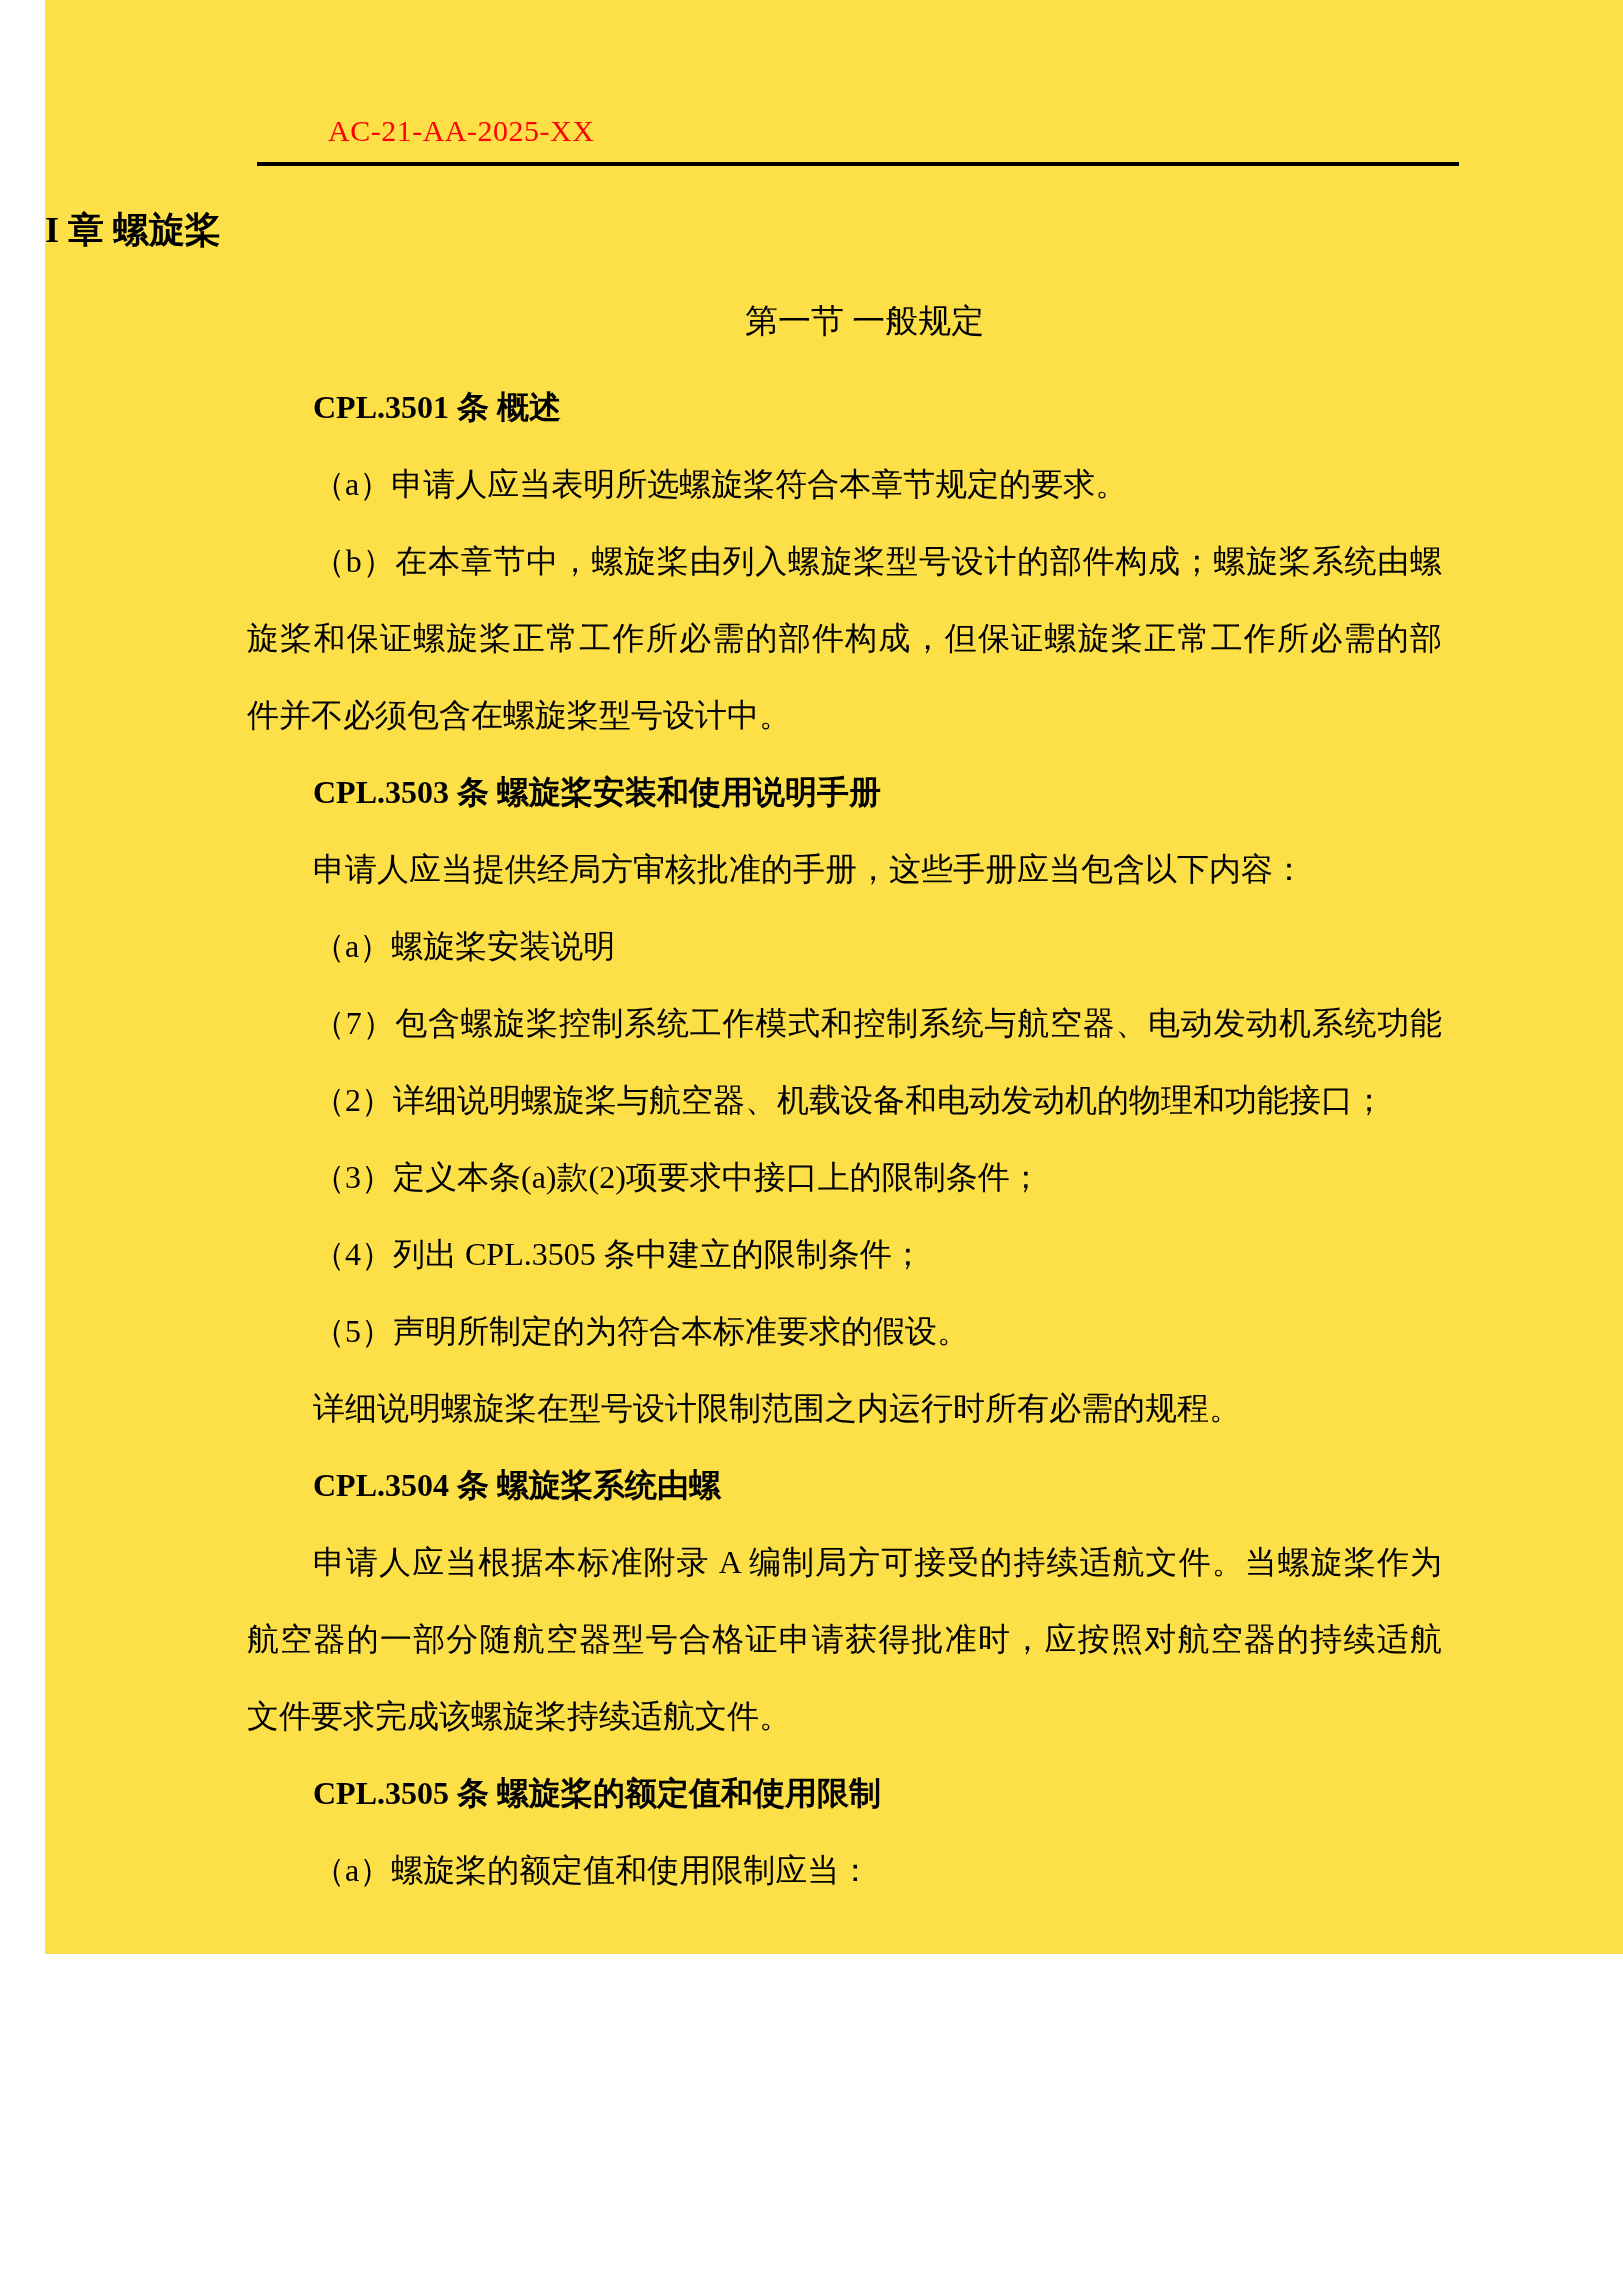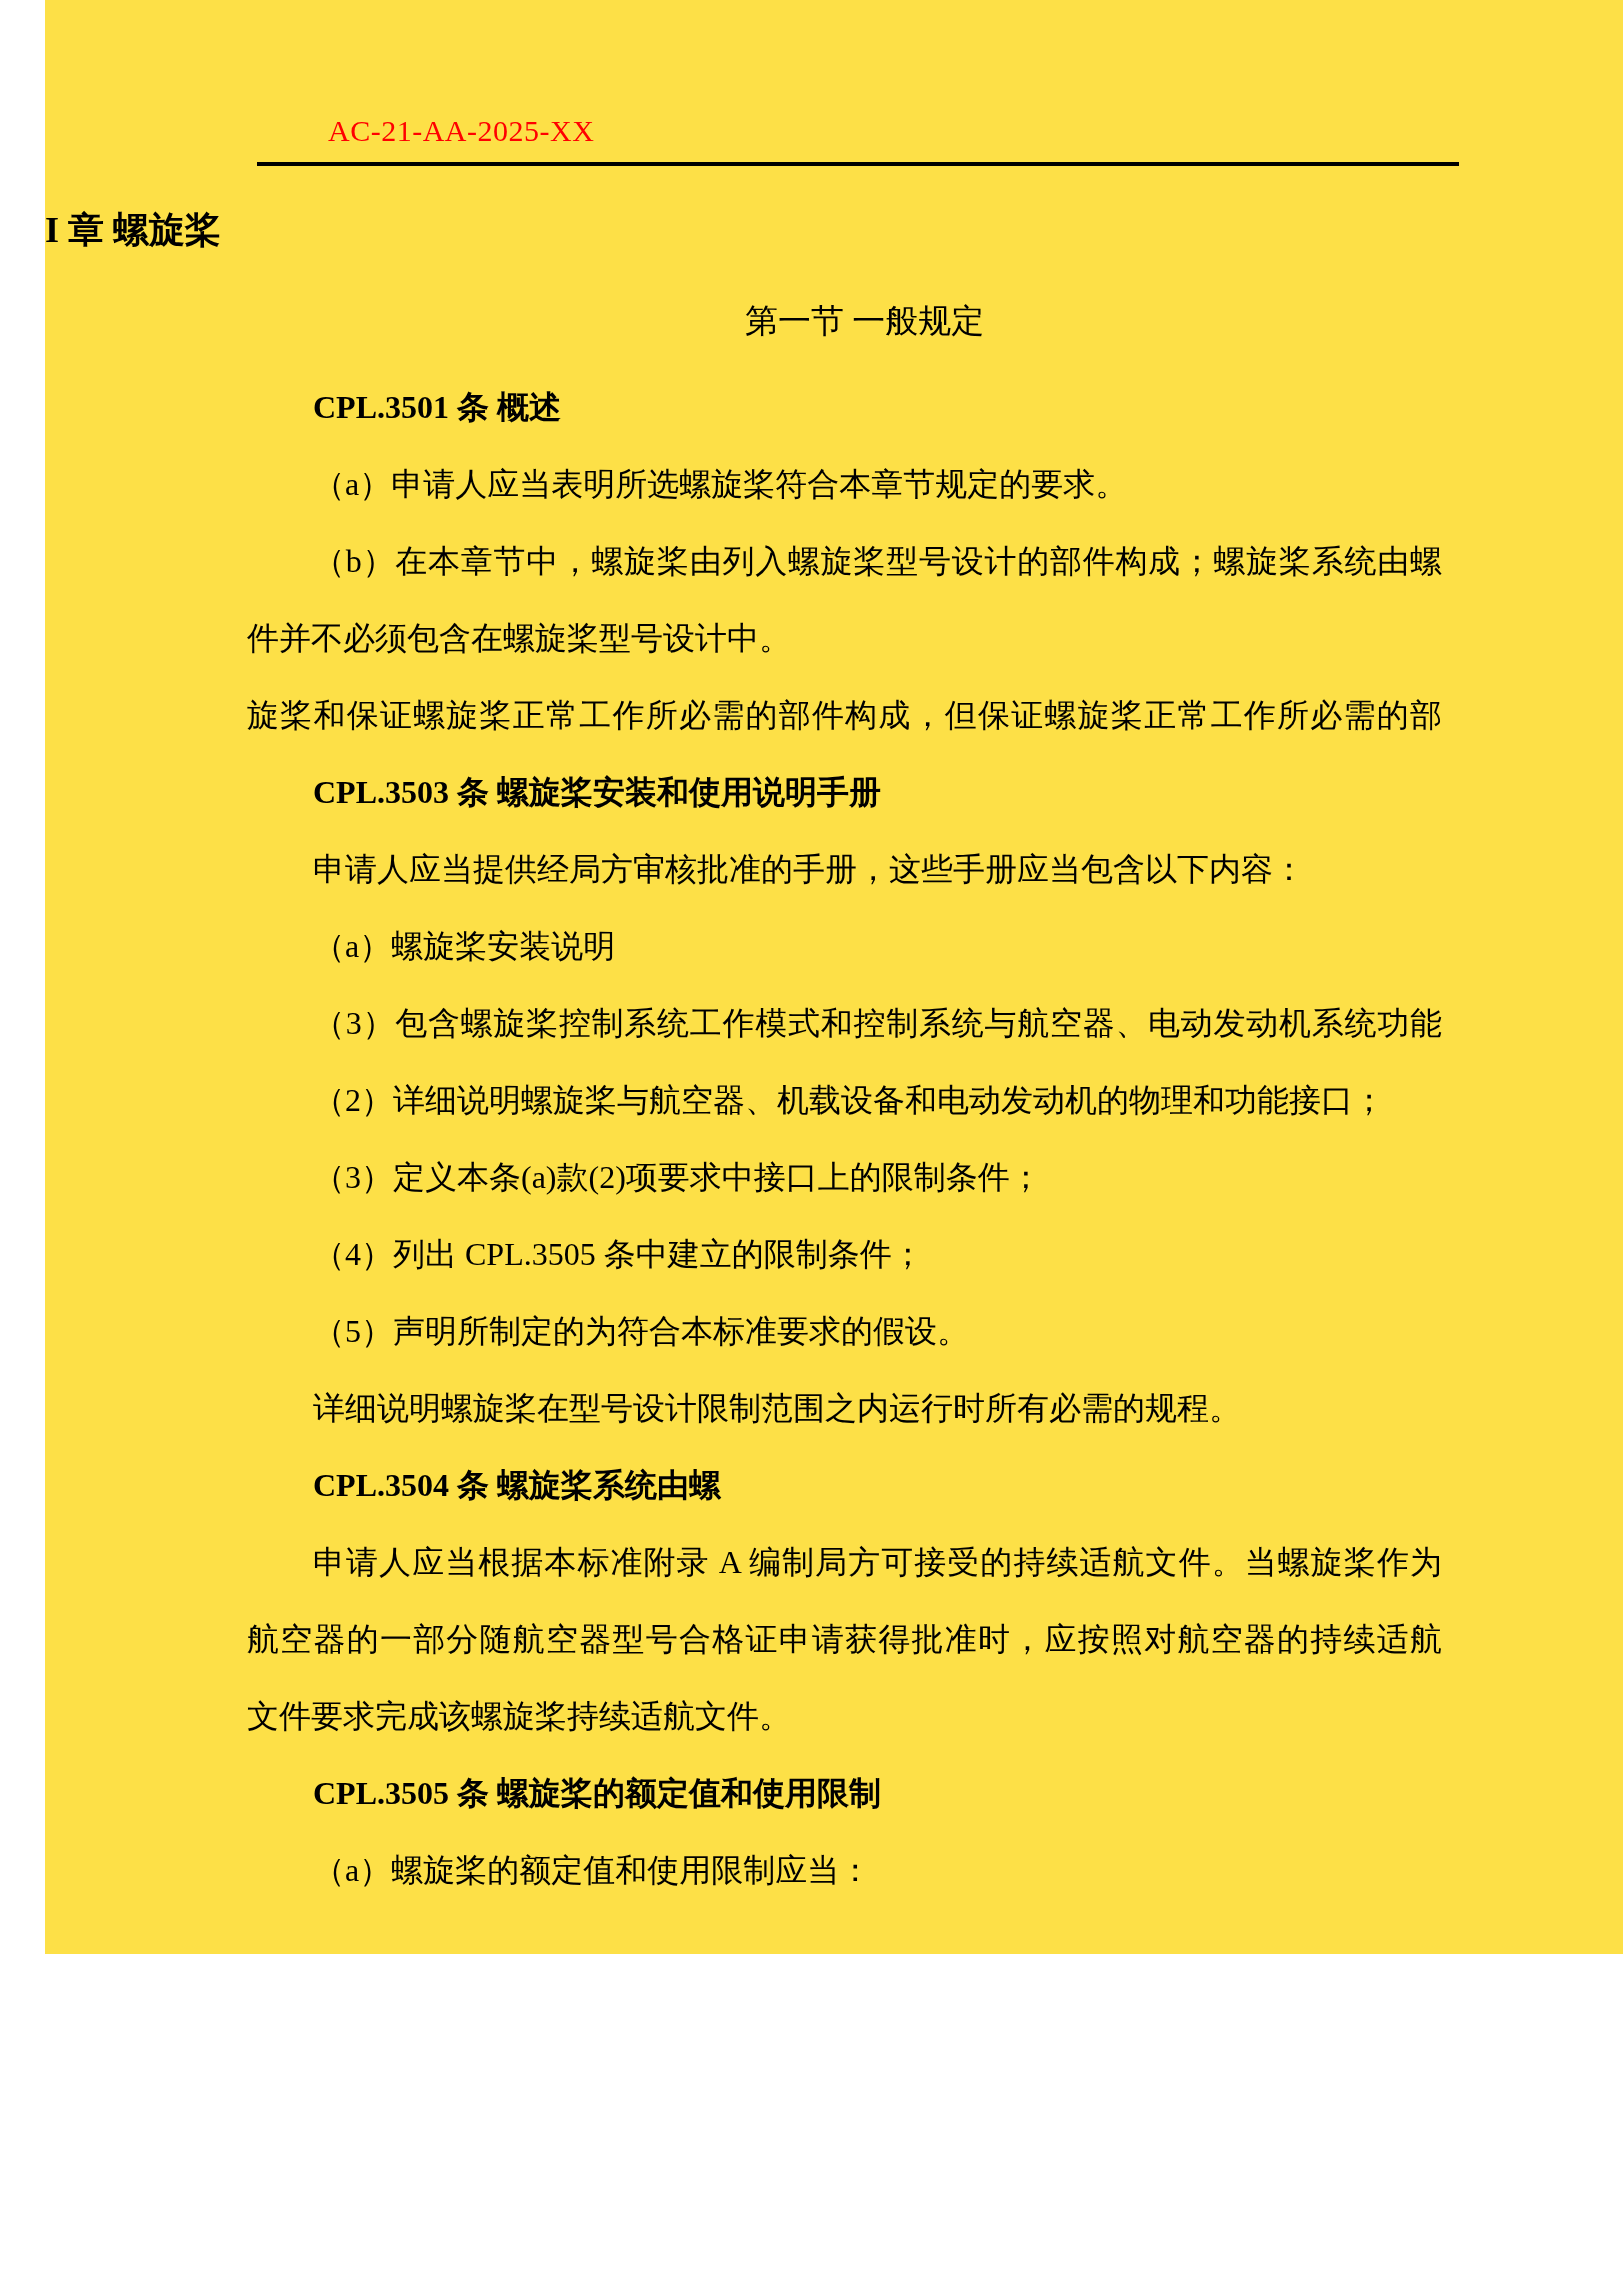--- a/index.html
+++ b/index.html
@@ -100,26 +100,26 @@
   </div>
 
   <div class="chapter-title">I 章 螺旋桨</div>
 
   <div class="section-title">第一节 一般规定</div>
 
   <div class="content">
     <div class="line bold indent">CPL.3501 条 概述</div>
     <div class="line indent">（a）申请人应当表明所选螺旋桨符合本章节规定的要求。</div>
     <div class="line indent stretch">（b）在本章节中，螺旋桨由列入螺旋桨型号设计的部件构成；螺旋桨系统由螺</div>
+    <div class="line stretch">旋桨和保证螺旋桨正常工作所必需的部件构成，但保证螺旋桨正常工作所必需的部</div>
     <div class="line">件并不必须包含在螺旋桨型号设计中。</div>
-    <div class="line stretch">旋桨和保证螺旋桨正常工作所必需的部件构成，但保证螺旋桨正常工作所必需的部</div>
     <div class="line bold indent">CPL.3503 条 螺旋桨安装和使用说明手册</div>
     <div class="line indent">申请人应当提供经局方审核批准的手册，这些手册应当包含以下内容：</div>
     <div class="line indent">（a）螺旋桨安装说明</div>
-    <div class="line indent stretch">（3）包含螺旋桨控制系统工作模式和控制系统与航空器、电动发动机系统功能</div>
+    <div class="line indent stretch">（7）包含螺旋桨控制系统工作模式和控制系统与航空器、电动发动机系统功能</div>
     <div class="line indent">（2）详细说明螺旋桨与航空器、机载设备和电动发动机的物理和功能接口；</div>
     <div class="line indent">（3）定义本条(a)款(2)项要求中接口上的限制条件；</div>
     <div class="line indent">（4）列出 CPL.3505 条中建立的限制条件；</div>
     <div class="line indent">（5）声明所制定的为符合本标准要求的假设。</div>
     <div class="line indent">详细说明螺旋桨在型号设计限制范围之内运行时所有必需的规程。</div>
     <div class="line bold indent">CPL.3504 条 螺旋桨系统由螺</div>
     <div class="line indent stretch">申请人应当根据本标准附录 A 编制局方可接受的持续适航文件。当螺旋桨作为</div>
     <div class="line stretch">航空器的一部分随航空器型号合格证申请获得批准时，应按照对航空器的持续适航</div>
     <div class="line">文件要求完成该螺旋桨持续适航文件。</div>
     <div class="line bold indent">CPL.3505 条 螺旋桨的额定值和使用限制</div>

